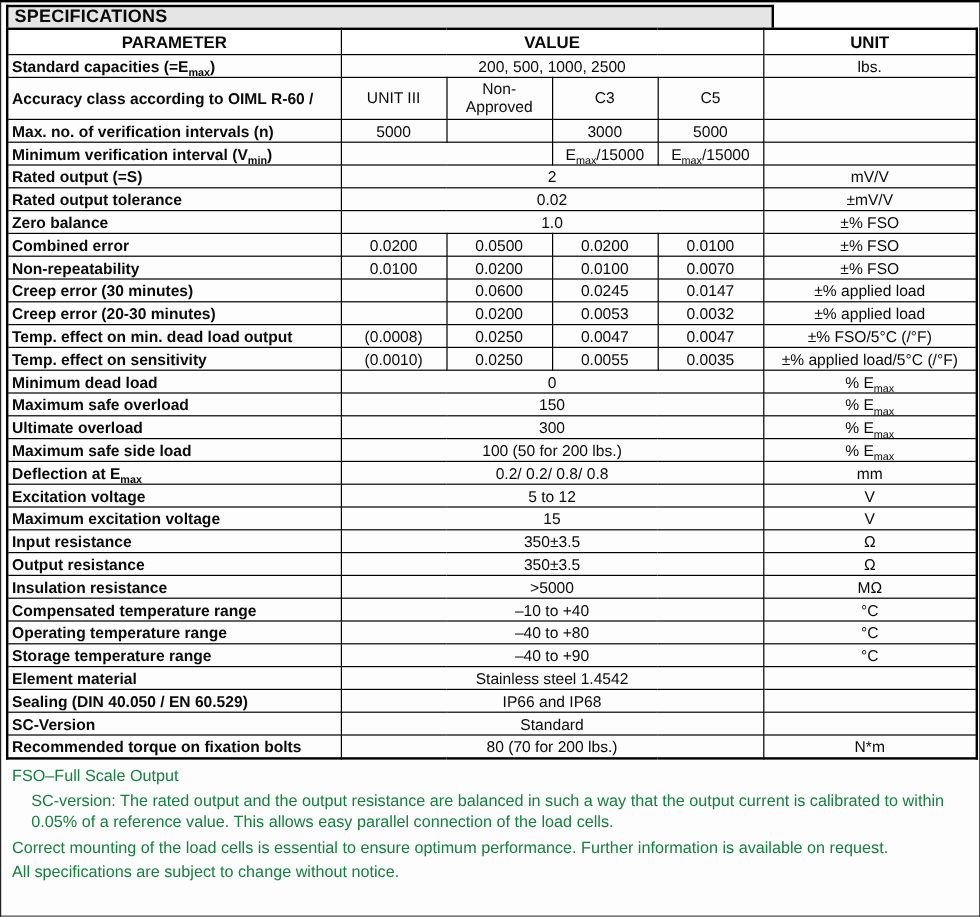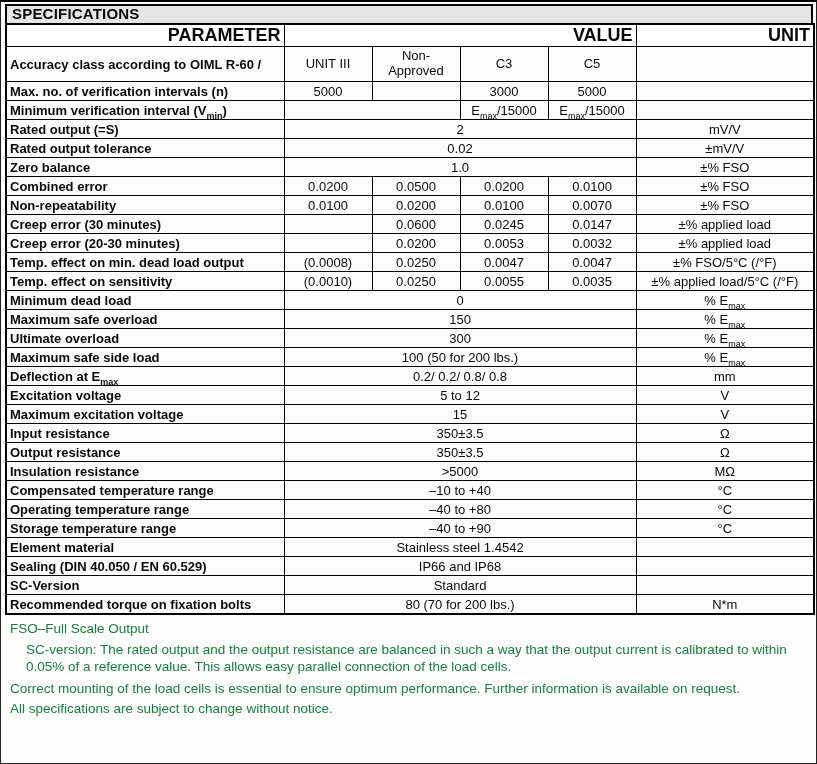--- a/index.html
+++ b/index.html
@@ -5,33 +5,33 @@
   html,body{margin:0;padding:0;background:#fff;}
   .page{
     width:817px;height:764px;box-sizing:border-box;
     border:1px solid #222;border-top:2px solid #000;
     background:#fdfdfd;
     font-family:"Liberation Sans","DejaVu Sans",sans-serif;
     color:#0a0a0a;overflow:hidden;
   }
   .inner{padding:2px 4px 0 4px;}
   .titlebar{
-    width:808px;box-sizing:border-box;height:19px;line-height:16px;
+    width:640px;box-sizing:border-box;height:19px;line-height:16px;
     background:#e5e5e5;border:2px solid #000;border-bottom:none;
     font-weight:bold;font-size:15px;padding-left:5px;letter-spacing:0.2px;
   }
   table.spec{
     border-collapse:collapse;table-layout:fixed;width:808px;
     border:2px solid #000;
   }
   table.spec td,table.spec th{
     border:1px solid #000;height:18px;padding:0 3px;
     font-size:13px;overflow:hidden;white-space:nowrap;
   }
-  table.spec th{font-weight:bold;text-align:right;height:20px;font-size:18px;background:#fff;}
+  table.spec th{font-weight:bold;text-align:center;height:20px;font-size:14px;background:#fff;}
   td.param{font-weight:bold;text-align:left;padding-left:4px;}
   td.val,td.unit{text-align:center;font-weight:normal;}
   tr.tall td{height:34px;}
   tr.tall td.val{white-space:normal;line-height:1.15;}
   sub{font-size:9px;line-height:0;}
   .footer{padding:5px 4px 0 5px;font-size:13.5px;color:#15803d;}
   .footer p{margin:0 0 3px 0;line-height:1.3;}
   .footer p.para{margin-bottom:4px;margin-left:16px;}
 </style>
 </head>
@@ -51,20 +51,25 @@
         <col style="width:178px">
       </colgroup>
       <thead>
         <tr>
           <th>PARAMETER</th>
           <th colspan="4">VALUE</th>
           <th>UNIT</th>
         </tr>
       </thead>
       <tbody>
+      <tr>
+            <td class="param">Standard capacities (=E<sub>max</sub>)</td>
+            <td class="val" colspan="4">200, 500, 1000, 2500</td>
+            <td class="unit">lbs.</td>
+          </tr>
           <tr class="tall">
             <td class="param">Accuracy class according to OIML R-60 /</td>
             <td class="val">UNIT III</td>
             <td class="val">Non-<br>Approved</td>
             <td class="val">C3</td>
             <td class="val">C5</td>
             <td class="unit"></td>
           </tr>
           <tr>
             <td class="param">Max. no. of verification intervals (n)</td>

